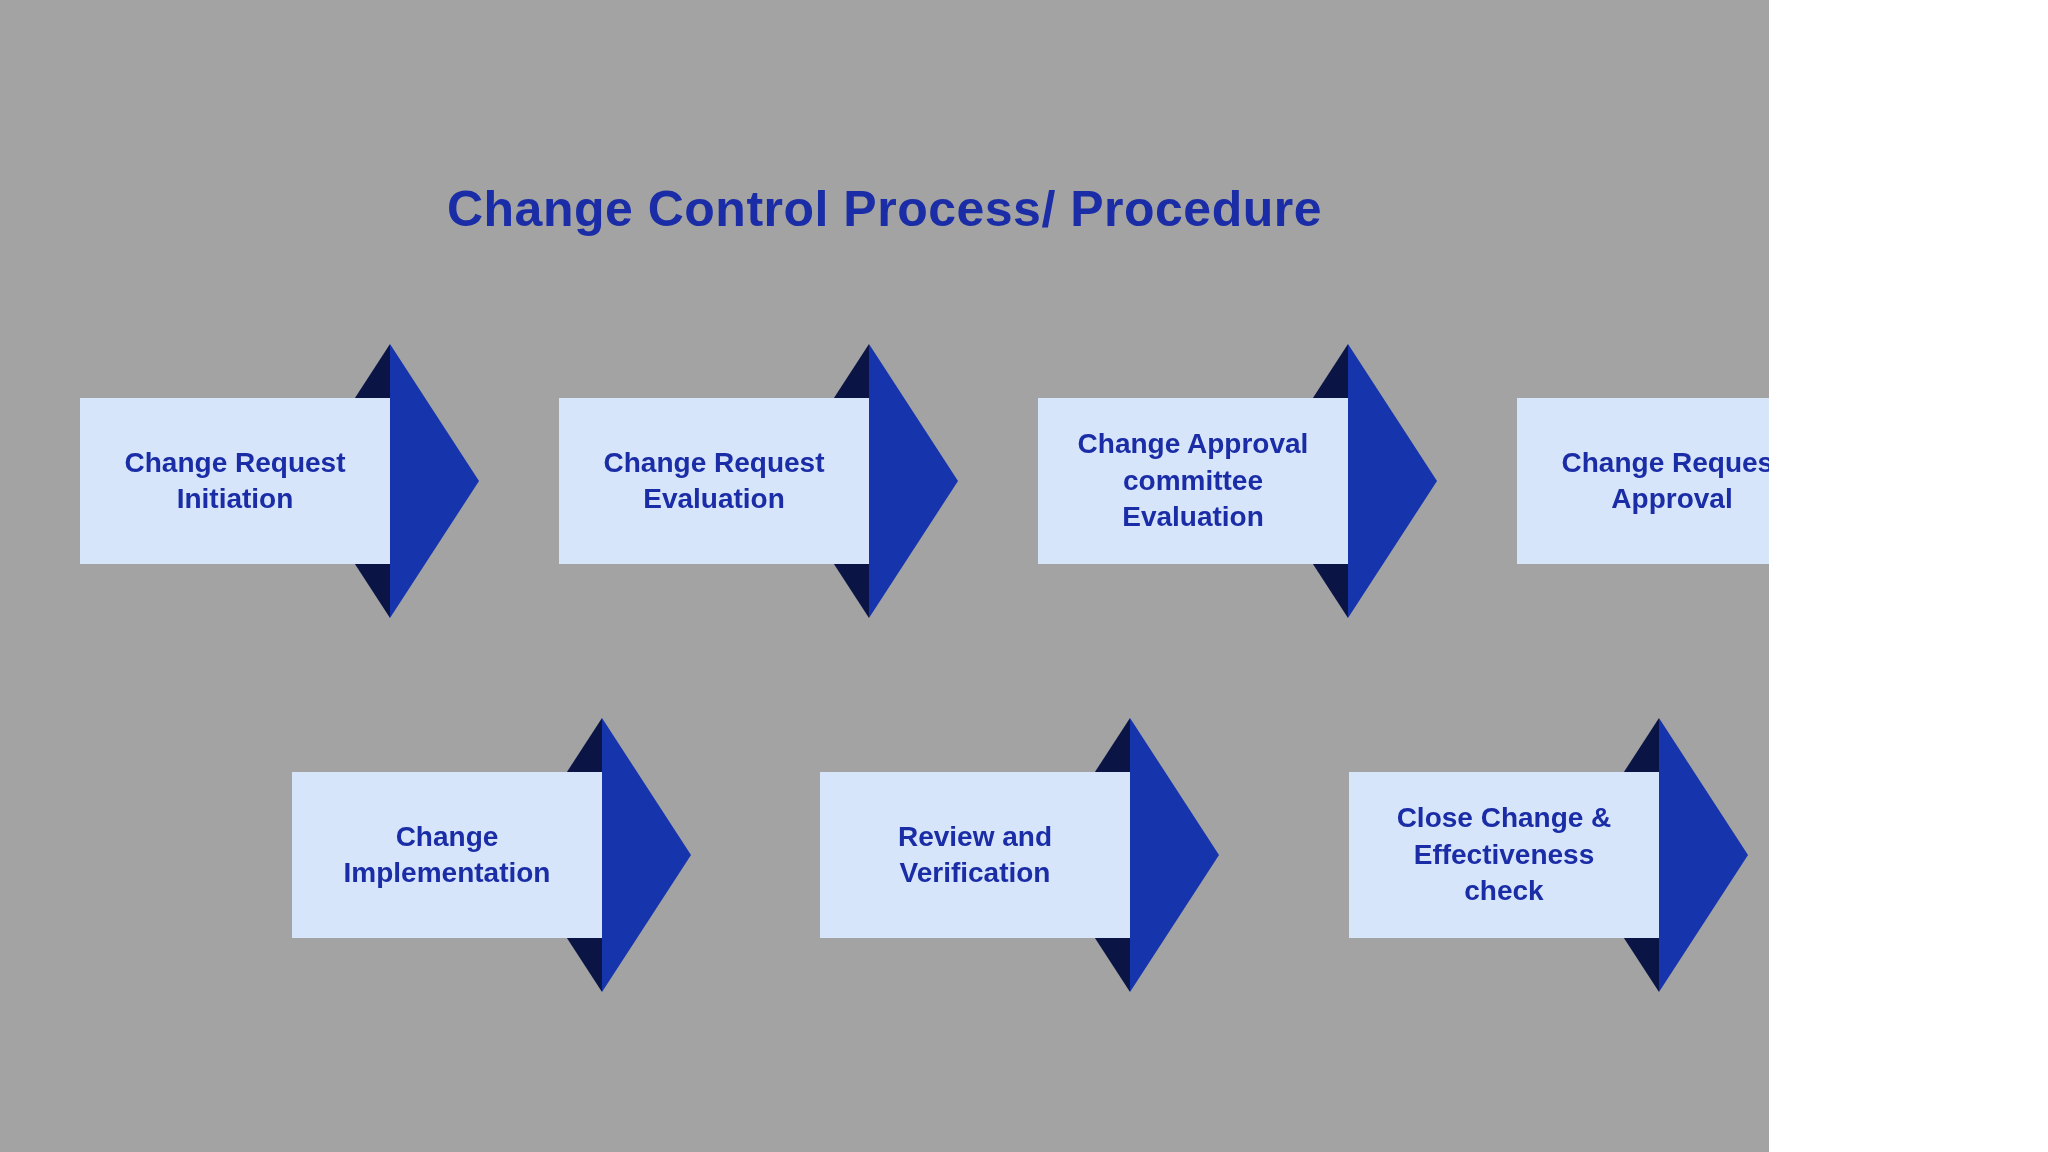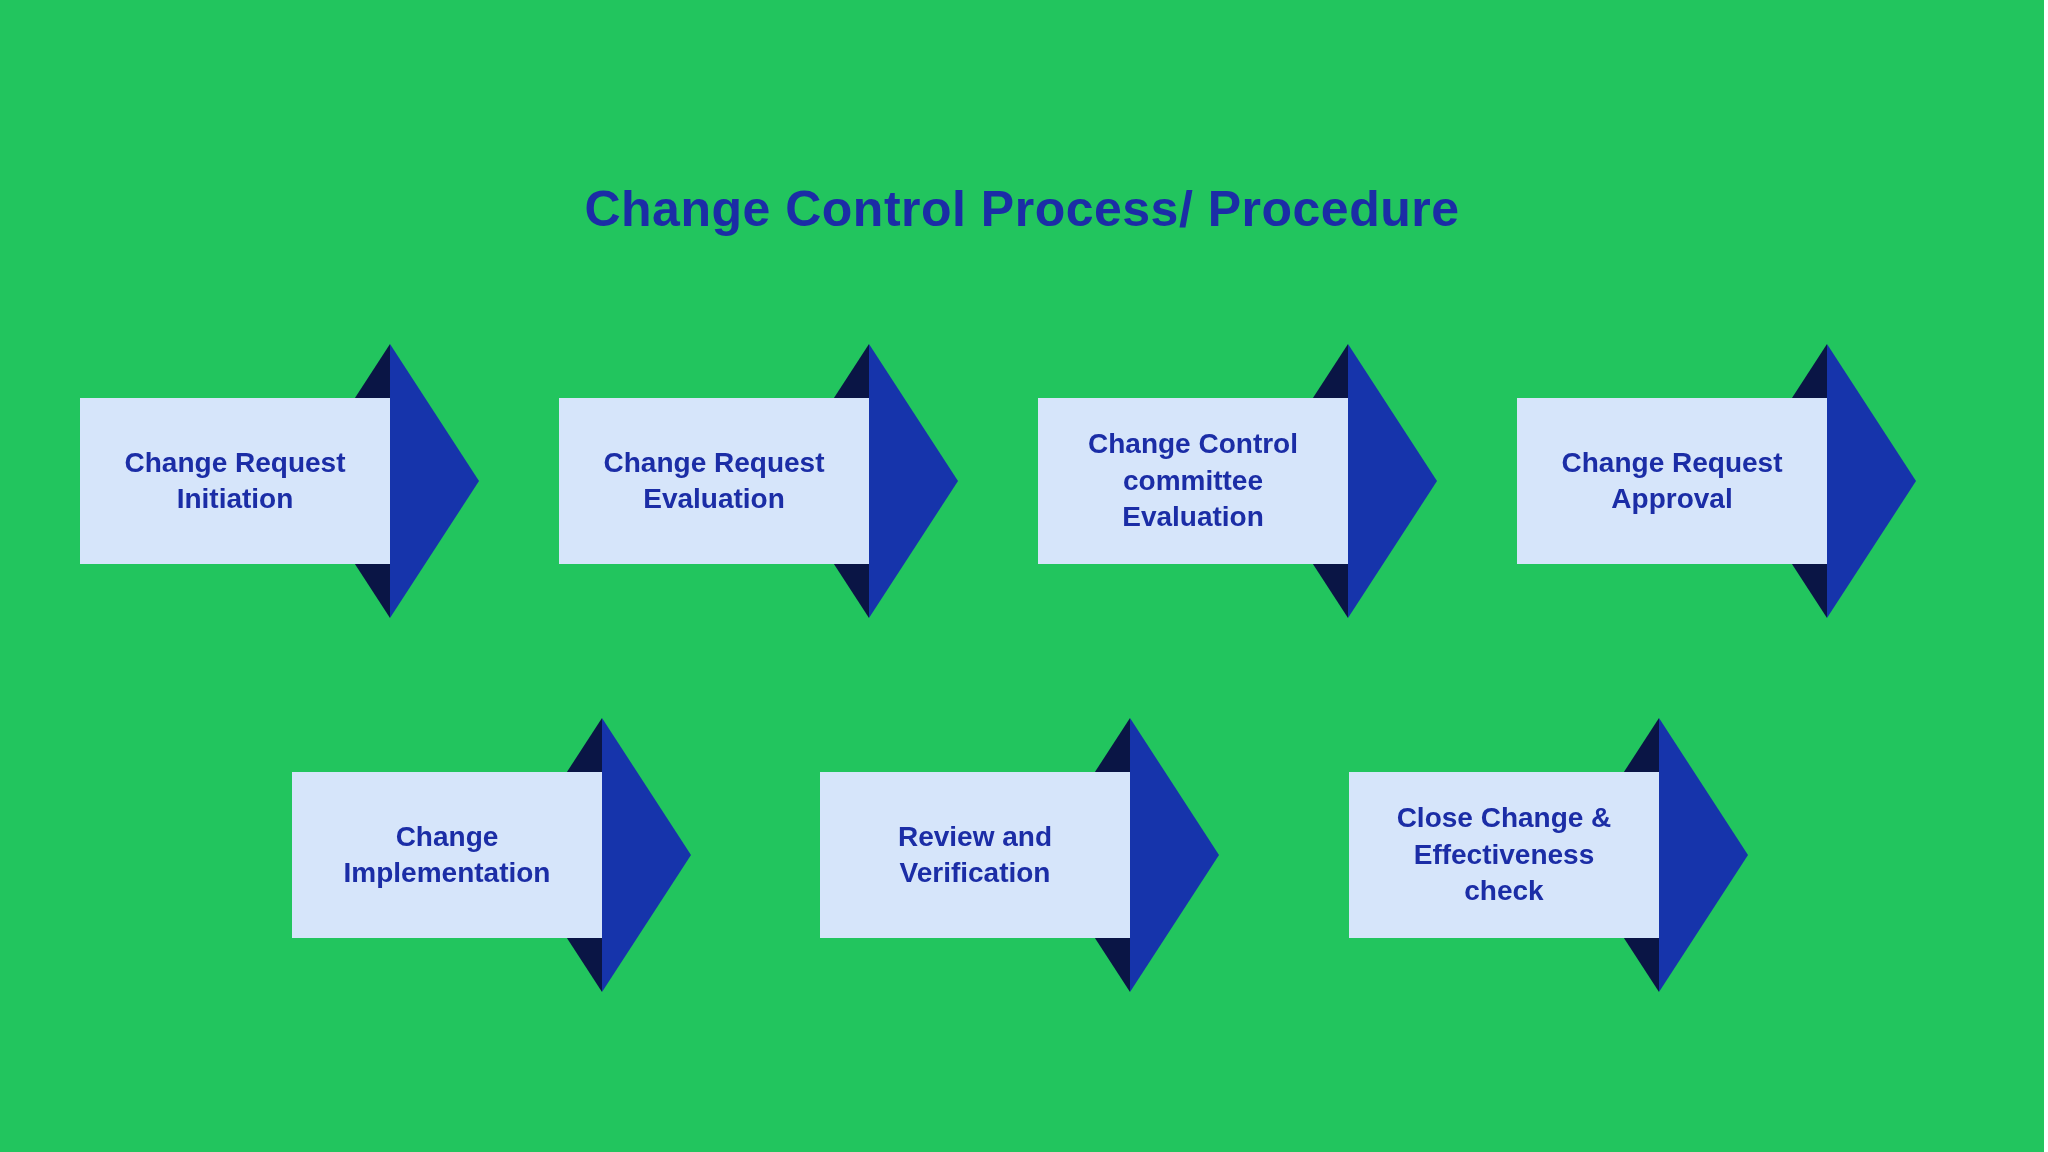--- a/index.html
+++ b/index.html
@@ -1,20 +1,20 @@
 <!DOCTYPE html>
 <html style="--box-fill: #d6e5fa; --arrow-blue: #1634ab; --arrow-navy: #0a1545; --text-blue: #1b2da6;"><head>
 <meta charset="utf-8">
 <style>
   html, body { margin: 0; padding: 0; background: #ffffff; }
   .canvas {
     position: relative;
-    width: 2044px;
+    width: 1769px;
     height: 1152px;
-    background: #22c55e;
+    background: #a3a3a3;
     overflow: hidden;
     font-family: "Liberation Sans", sans-serif;
   }
   .title {
     position: absolute;
     left: 0;
     right: 0;
     top: 180px;
     text-align: center;
     font-size: 50px;
@@ -87,21 +87,21 @@
 Evaluation</span>
     </div>
   </div>
 
   <div class="step" style="left: 1038px; top: 344px;">
     <svg class="diamond" viewBox="0 0 178 274" width="178" height="274" aria-hidden="true">
       <polygon class="navy" points="89,0 0,137 89,274"></polygon>
       <polygon class="royal" points="89,0 178,137 89,274"></polygon>
     </svg>
     <div class="box">
-      <span class="label">Change Control
+      <span class="label">Change Approval
 committee
 Evaluation</span>
     </div>
   </div>
 
   <div class="step" style="left: 1517px; top: 344px;">
     <svg class="diamond" viewBox="0 0 178 274" width="178" height="274" aria-hidden="true">
       <polygon class="navy" points="89,0 0,137 89,274"></polygon>
       <polygon class="royal" points="89,0 178,137 89,274"></polygon>
     </svg>

